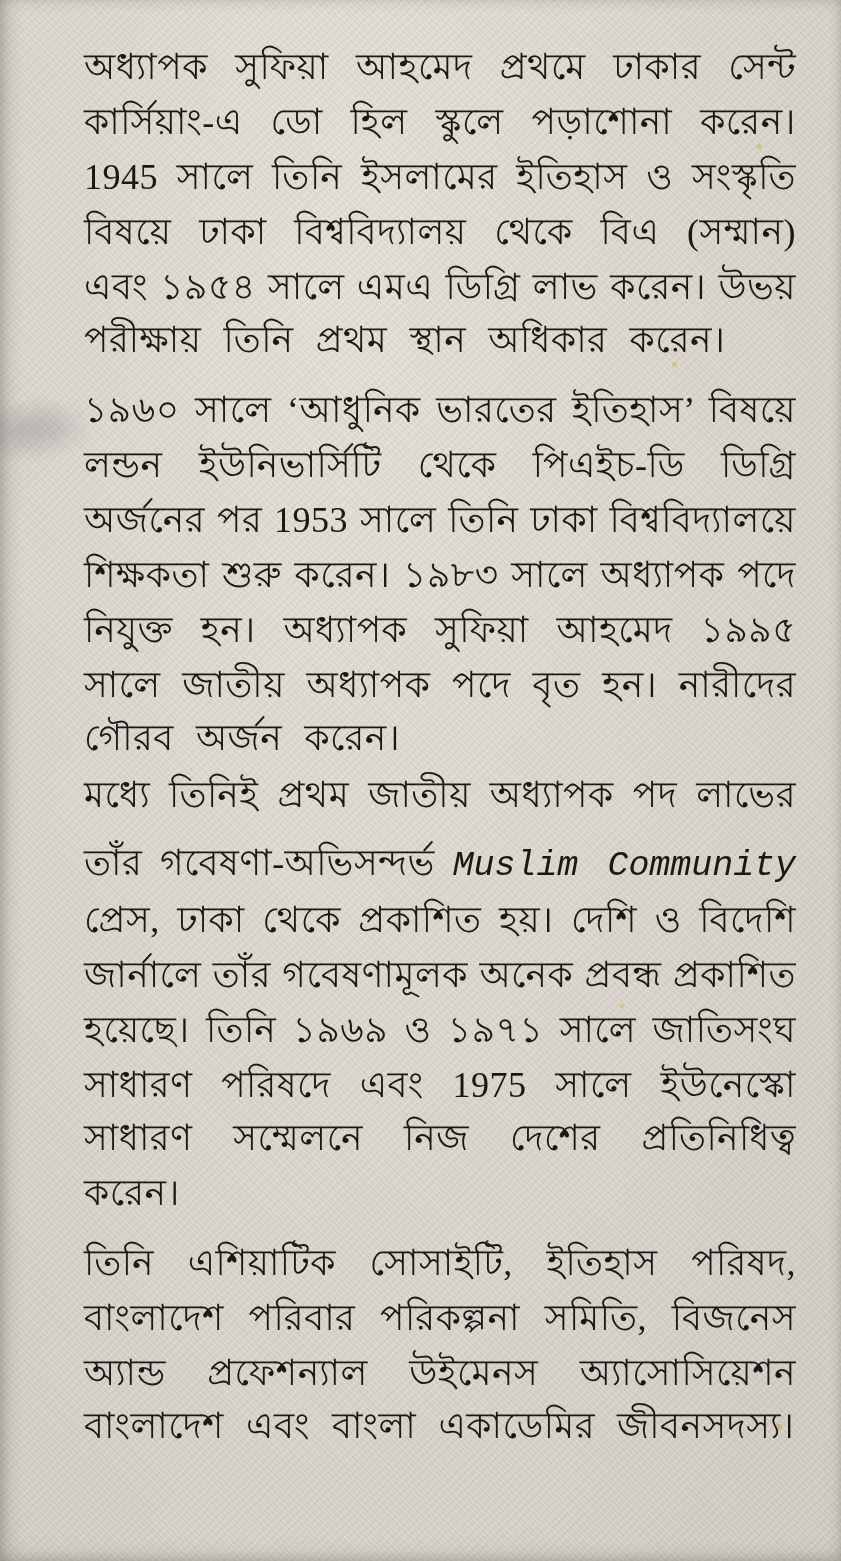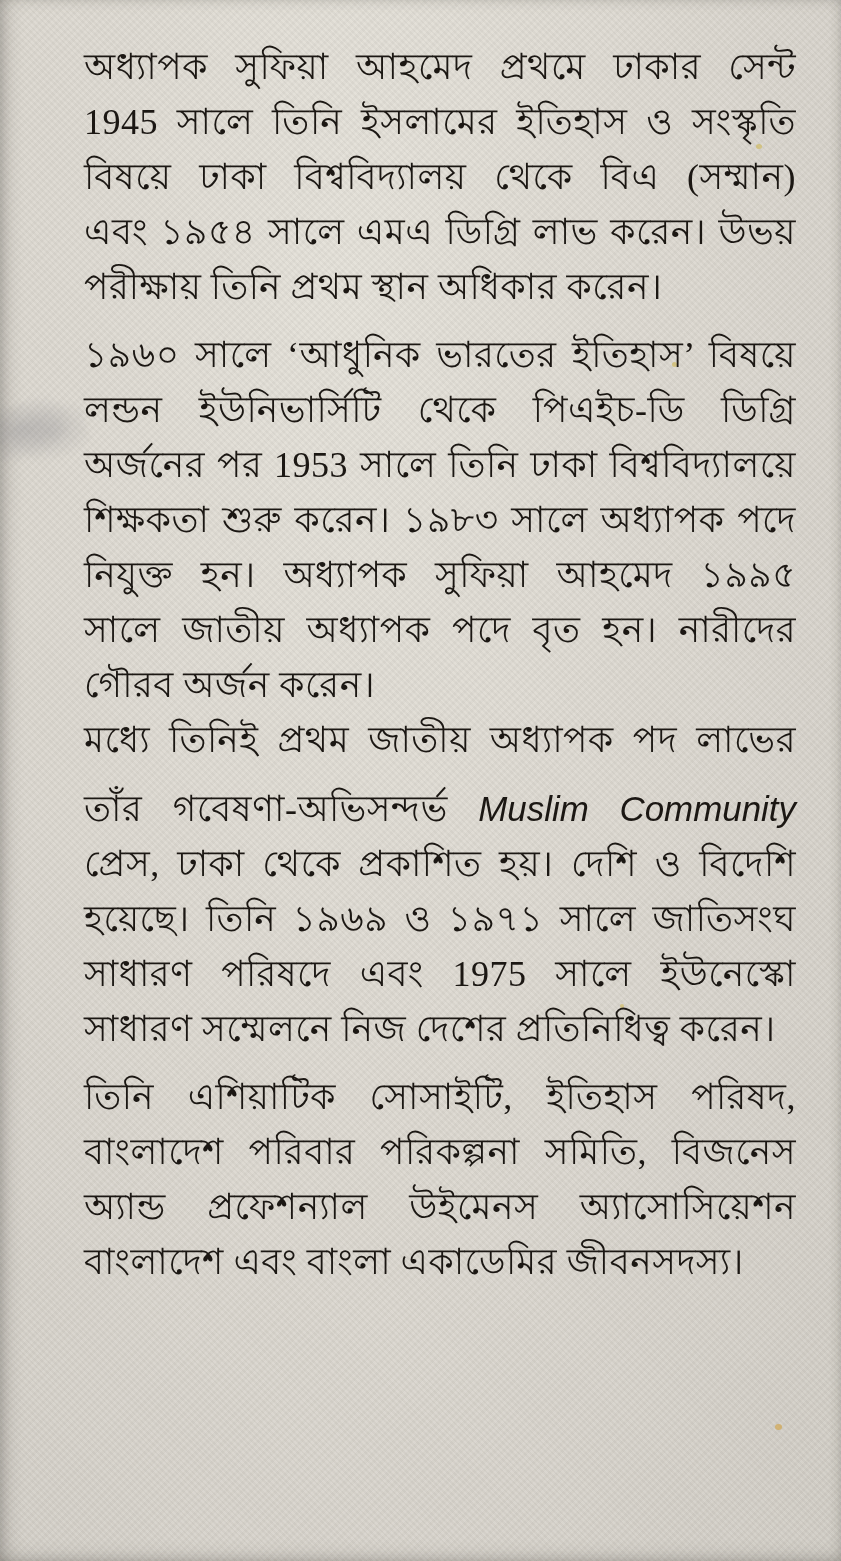--- a/index.html
+++ b/index.html
@@ -38,24 +38,25 @@
     display: block;
     font-size: 36px;
     line-height: 55px;
     text-align: justify;
     text-align-last: justify;
     white-space: normal;
     letter-spacing: 0.5px;
   }
   .line.last {
     text-align-last: left;
+    font-family: Liberation Mono, monospace;
   }
   .seg-latin-italic {
     font-style: italic;
-    font-family: Liberation Sans, sans-serif;
+    font-family: Liberation Mono, monospace;
     font-size: 0.97em;
     letter-spacing: 0;
   }
   .scan-smudge {
     position: absolute;
     left: -6px;
     top: 398px;
     width: 92px;
     height: 64px;
     background:
@@ -81,38 +82,40 @@
 
 <div class="page" style="--bg: #dcd8d0; --ink: #1b1713;">
   <div class="scan-smudge"></div>
   <div class="scan-speck speck-1"></div>
   <div class="scan-speck speck-2"></div>
   <div class="scan-speck speck-3"></div>
   <div class="scan-speck speck-4"></div>
   <div class="text-column">
       <p class="paragraph">
         <span class="line"><span class="seg-bn">অধ্যাপক সুফিয়া আহমেদ প্রথমে ঢাকার সেন্ট</span></span>
+        <span class="line"><span class="seg-bn">কার্সিয়াং-এ ডো হিল স্কুলে পড়াশোনা করেন।</span></span>
         <span class="line"><span class="seg-bn">1945 সালে তিনি ইসলামের ইতিহাস ও সংস্কৃতি</span></span>
         <span class="line"><span class="seg-bn">বিষয়ে ঢাকা বিশ্ববিদ্যালয় থেকে বিএ (সম্মান)</span></span>
         <span class="line"><span class="seg-bn">এবং ১৯৫৪ সালে এমএ ডিগ্রি লাভ করেন। উভয়</span></span>
         <span class="line last"><span class="seg-bn">পরীক্ষায় তিনি প্রথম স্থান অধিকার করেন।</span></span>
       </p>
       <p class="paragraph">
         <span class="line"><span class="seg-bn">১৯৬০ সালে ‘আধুনিক ভারতের ইতিহাস’ বিষয়ে</span></span>
         <span class="line"><span class="seg-bn">লন্ডন ইউনিভার্সিটি থেকে পিএইচ-ডি ডিগ্রি</span></span>
         <span class="line"><span class="seg-bn">অর্জনের পর 1953 সালে তিনি ঢাকা বিশ্ববিদ্যালয়ে</span></span>
         <span class="line"><span class="seg-bn">শিক্ষকতা শুরু করেন। ১৯৮৩ সালে অধ্যাপক পদে</span></span>
         <span class="line"><span class="seg-bn">নিযুক্ত হন। অধ্যাপক সুফিয়া আহমেদ ১৯৯৫</span></span>
         <span class="line"><span class="seg-bn">সালে জাতীয় অধ্যাপক পদে বৃত হন। নারীদের</span></span>
         <span class="line last"><span class="seg-bn">গৌরব অর্জন করেন।</span></span>
         <span class="line"><span class="seg-bn">মধ্যে তিনিই প্রথম জাতীয় অধ্যাপক পদ লাভের</span></span>
       </p>
       <p class="paragraph">
         <span class="line"><span class="seg-bn">তাঁর গবেষণা-অভিসন্দর্ভ </span><span class="seg-latin-italic">Muslim Community</span></span>
         <span class="line"><span class="seg-bn">প্রেস, ঢাকা থেকে প্রকাশিত হয়। দেশি ও বিদেশি</span></span>
+        <span class="line"><span class="seg-bn">জার্নালে তাঁর গবেষণামূলক অনেক প্রবন্ধ প্রকাশিত</span></span>
         <span class="line"><span class="seg-bn">হয়েছে। তিনি ১৯৬৯ ও ১৯৭১ সালে জাতিসংঘ</span></span>
         <span class="line"><span class="seg-bn">সাধারণ পরিষদে এবং 1975 সালে ইউনেস্কো</span></span>
         <span class="line last"><span class="seg-bn">সাধারণ সম্মেলনে নিজ দেশের প্রতিনিধিত্ব করেন।</span></span>
       </p>
       <p class="paragraph">
         <span class="line"><span class="seg-bn">তিনি এশিয়াটিক সোসাইটি, ইতিহাস পরিষদ,</span></span>
         <span class="line"><span class="seg-bn">বাংলাদেশ পরিবার পরিকল্পনা সমিতি, বিজনেস</span></span>
         <span class="line"><span class="seg-bn">অ্যান্ড প্রফেশন্যাল উইমেনস অ্যাসোসিয়েশন</span></span>
         <span class="line last"><span class="seg-bn">বাংলাদেশ এবং বাংলা একাডেমির জীবনসদস্য।</span></span>
       </p>

